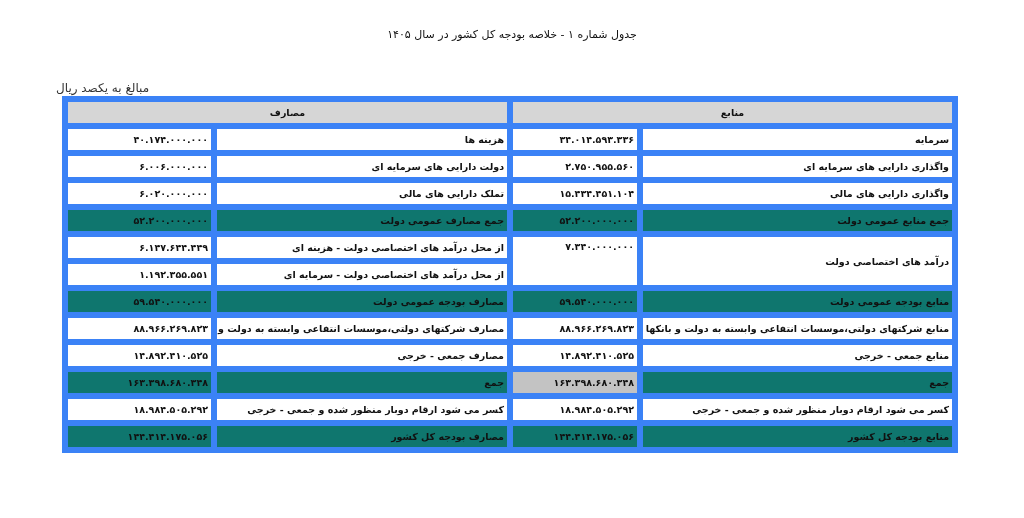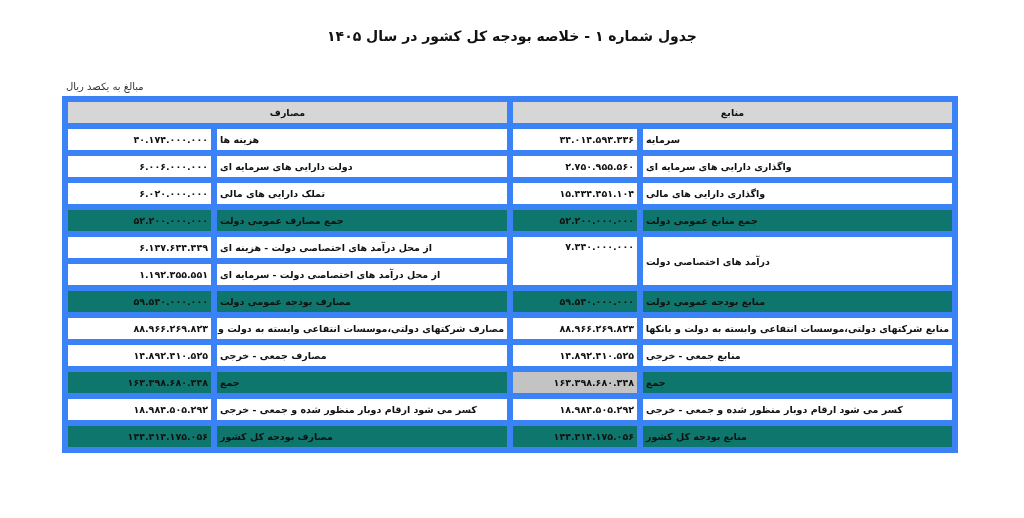--- a/index.html
+++ b/index.html
@@ -1,28 +1,28 @@
 <!DOCTYPE html>
 <html><head>
 <meta charset="utf-8">
 <style>
   html, body { margin:0; padding:0; background:#ffffff; }
   body { width:1024px; height:518px; position:relative; overflow:hidden;
          font-family:"DejaVu Sans", sans-serif; color:#111; }
   .title { position:absolute; left:0; width:1024px; top:28px; text-align:center;
-           font-size:14px; font-weight:bold; direction:rtl; }
-  .unit-note { position:absolute; left:66px; top:81px; font-size:10px; color:#333; direction:rtl; }
+           font-size:11px; font-weight:normal; direction:rtl; }
+  .unit-note { position:absolute; left:56px; top:81px; font-size:12px; color:#333; direction:rtl; }
   table.budget { position:absolute; left:62px; top:96px; width:890px;
                  border-collapse:collapse; table-layout:fixed; direction:ltr; }
   table.budget td { border:6px solid #3b82f6; font-size:9.5px; font-weight:bold;
                     padding:0 3px; height:27px; box-sizing:border-box; overflow:hidden; white-space:nowrap; }
   td.head { background:#d6d6d6; text-align:center; height:28px; border-bottom:2px solid #555; }
   td.val { text-align:right; direction:ltr; vertical-align:middle; }
   td.val.top { vertical-align:top; padding-top:4px;text-align:right; }
-  td.lbl { text-align:left; direction:rtl; }
+  td.lbl { text-align:right; direction:rtl; }
   tr.shade td { background:#0f766e; }
   tr.shade td.dark { background:#c3c3c3; }
   .col-l-val { width:149px; } .col-l-lbl { width:296px; }
   .col-r-val { width:130px; } .col-r-lbl { width:315px; }
 </style>
 </head>
 <body>
 
 <div class="title">جدول شماره ۱ - خلاصه بودجه کل کشور در سال ۱۴۰۵</div>
 <div class="unit-note">مبالغ به یکصد ریال</div>

